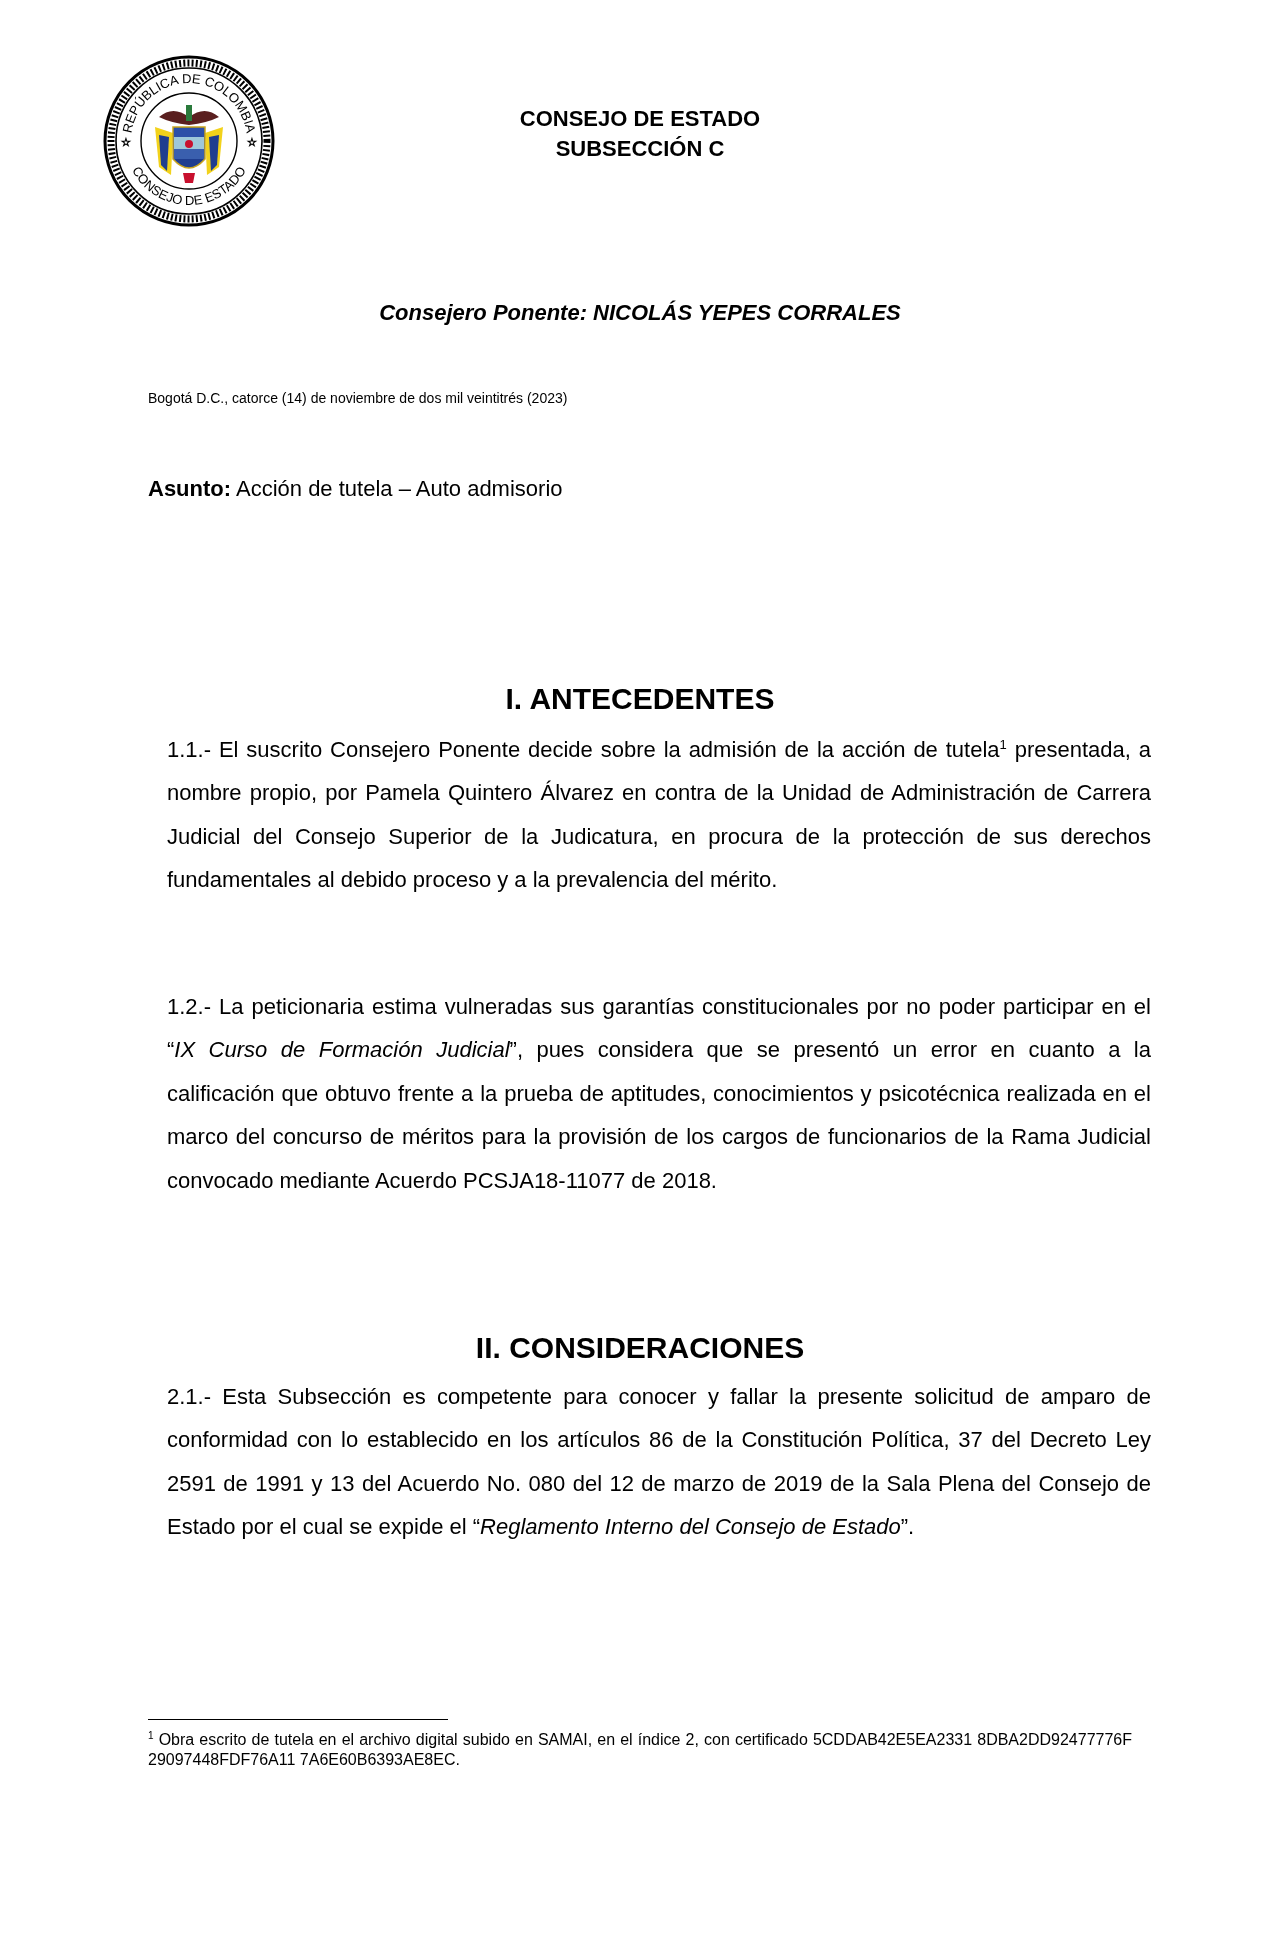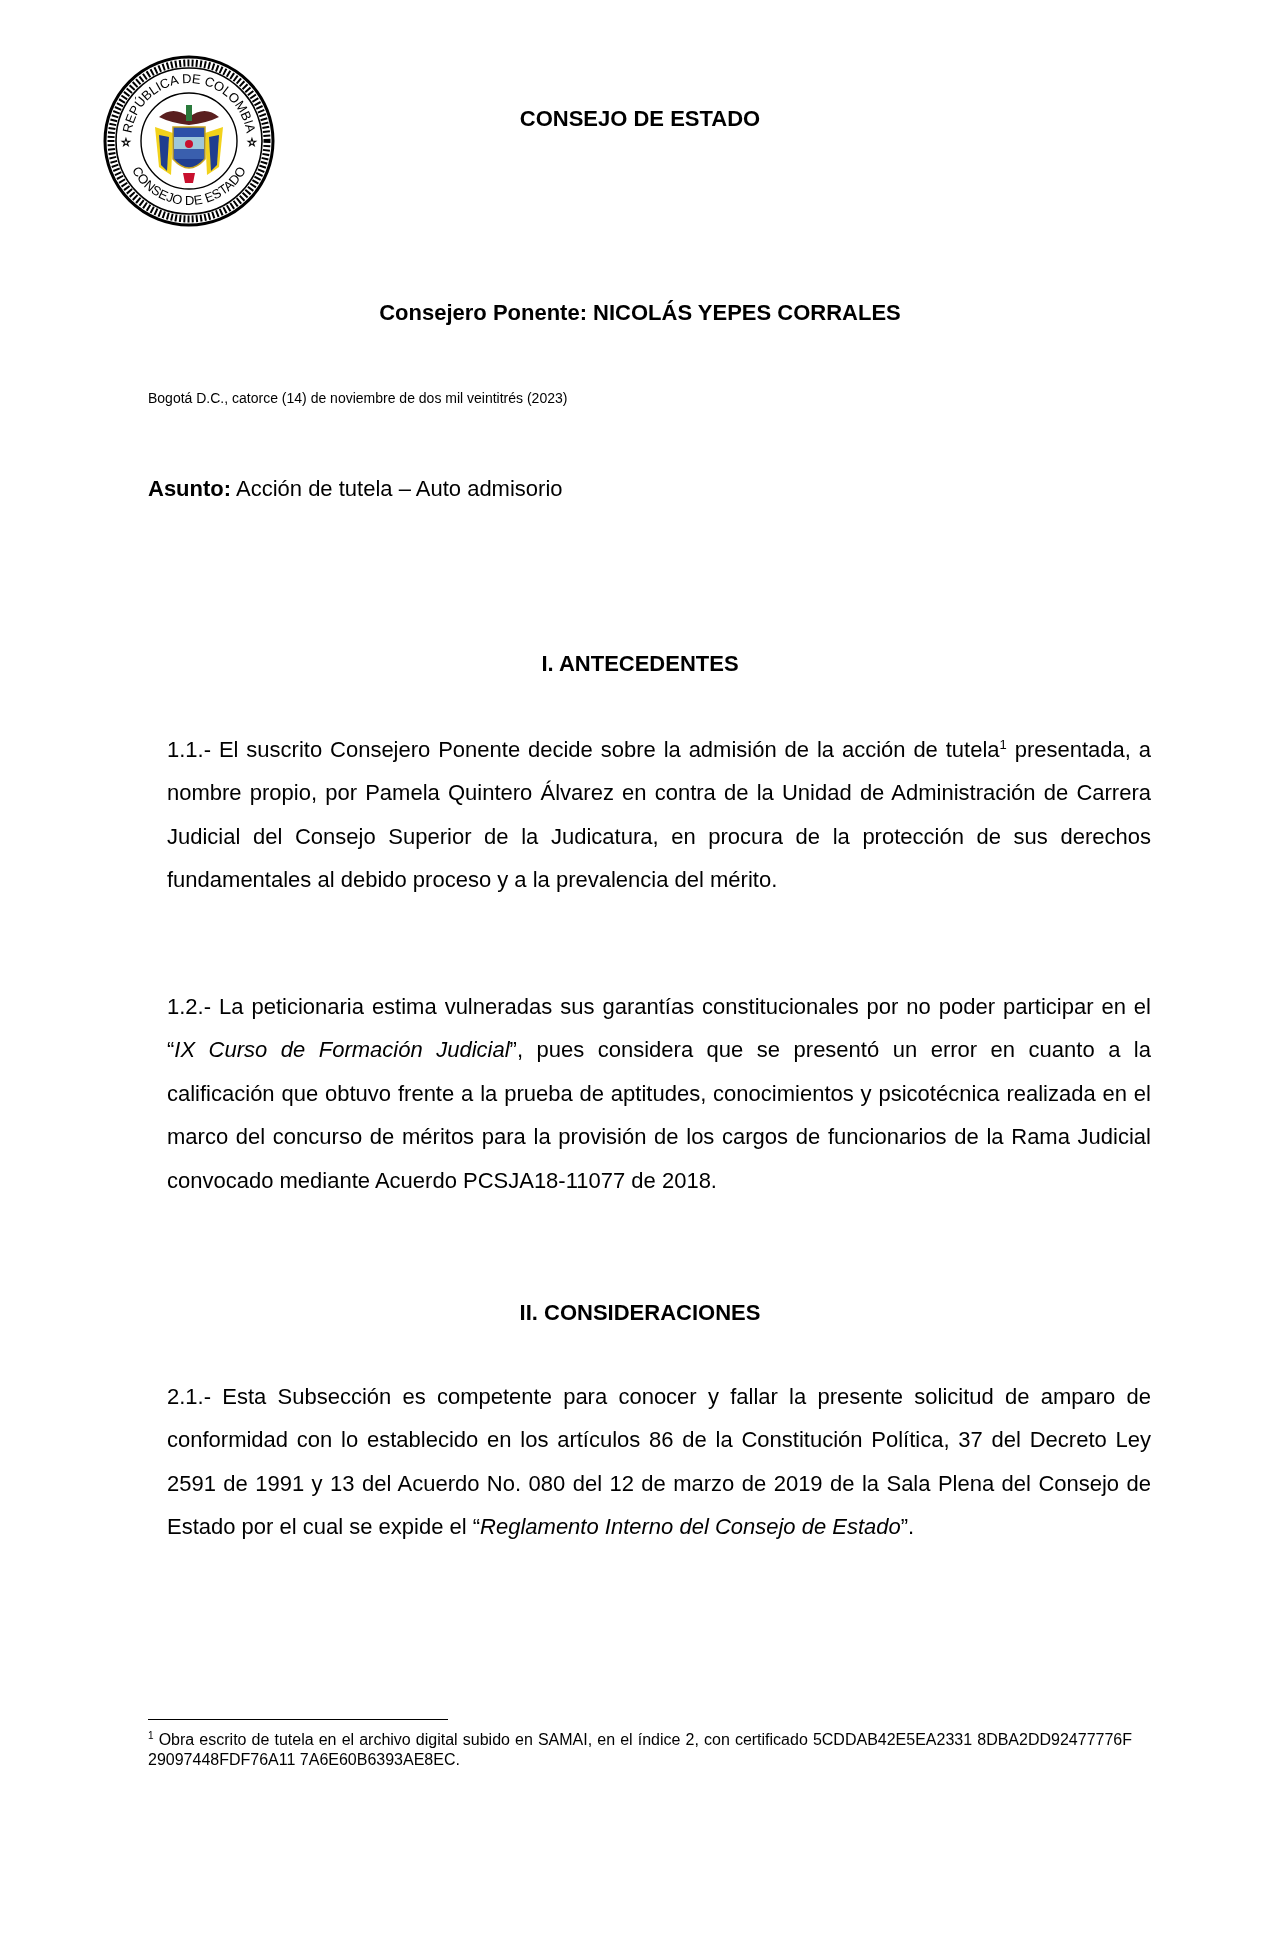--- a/index.html
+++ b/index.html
@@ -34,20 +34,21 @@
     }
     .header div { white-space: nowrap; }
     .ponente {
       position: absolute;
       left: 148px;
       width: 984px;
       top: 300px;
       text-align: center;
       font-weight: bold;
       font-size: 22px;
+      font-style: italic;
     }
     .date {
       position: absolute;
       left: 148px;
       top: 390px;
       font-size: 14px;
     }
     .meta {
       position: absolute;
       left: 148px;
@@ -55,21 +56,22 @@
       font-size: 22px;
       line-height: 33.5px;
     }
     .meta b { font-weight: bold; }
     .section-title {
       position: absolute;
       left: 148px;
       width: 984px;
       text-align: center;
       font-weight: bold;
-      font-size: 22px;
+      font-size: 30px;
+      margin-top: 31px;
     }
     .para {
       position: absolute;
       left: 160px;
       width: 984px;
       font-size: 22px;
       line-height: 43.4px;
       text-align: justify;
       margin-left: 7px;
     }
@@ -127,20 +129,21 @@
     <rect x="71" y="73" width="30" height="9" fill="#2c4fa8"></rect>
     <rect x="71" y="82" width="30" height="12" fill="#9ec7d9"></rect>
     <circle cx="86" cy="89" r="4" fill="#c8102e"></circle>
     <rect x="71" y="94" width="30" height="10" fill="#3a5fae"></rect>
     <path d="M80 118 L92 118 L90 128 L82 128 Z" fill="#c8102e"></path>
   </g>
 </svg>
 
 <div class="header">
   <div>CONSEJO DE ESTADO</div>
+  <div>SUBSECCIÓN C</div>
 </div>
 
 <div class="ponente">Consejero Ponente: NICOLÁS YEPES CORRALES</div>
 
 <div class="date">Bogotá D.C., catorce (14) de noviembre de dos mil veintitrés (2023)</div>
 
 <div class="meta">
   <div><b>Asunto:</b><span> Acción de tutela – Auto admisorio</span></div>
 </div>
 

